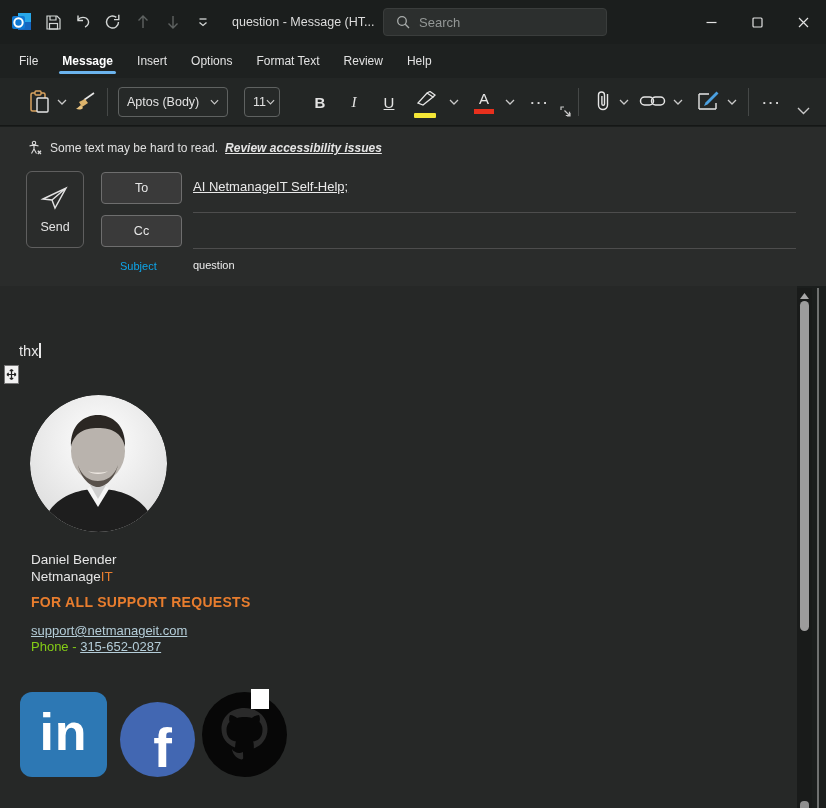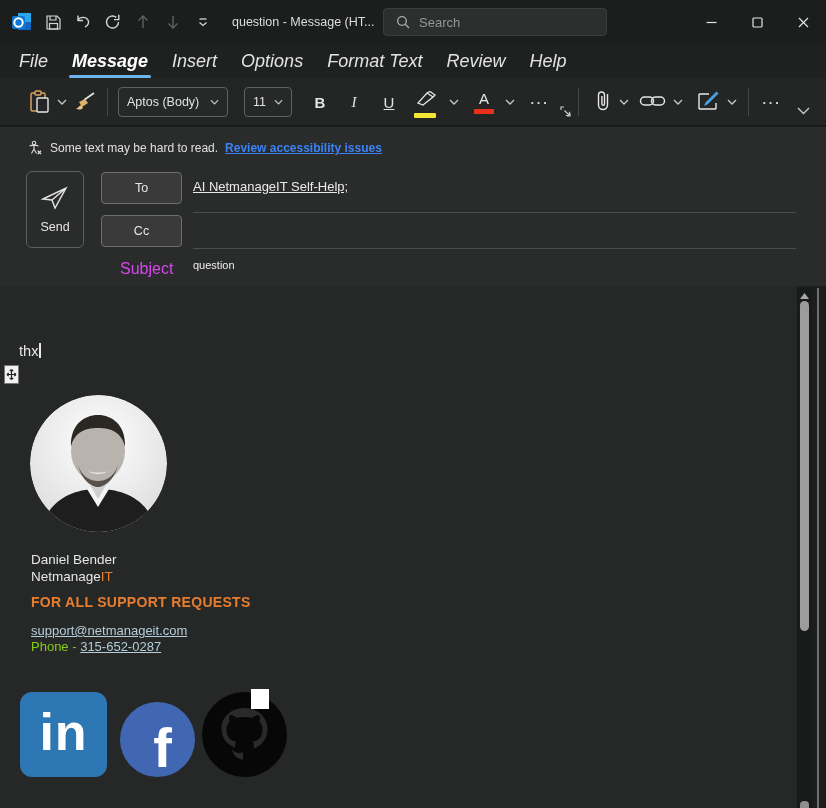--- a/index.html
+++ b/index.html
@@ -16,41 +16,41 @@
   .qat-btn.dim{ color:#5e6261; }
   .app-icon{ width:24px; height:24px; margin:0 4px 0 2px; position:relative; }
   .title-text{ font-size:12.5px; color:#dddddd; margin-left:14px; white-space:nowrap; }
   .searchbox{ position:absolute; left:383px; top:8px; width:224px; height:28px; background:#2c2f2e; border:1px solid #3a3d3c; border-radius:4px; display:flex; align-items:center; padding-left:12px; gap:9px; }
   .searchbox input{ background:transparent; border:none; outline:none; color:#dcdcdc; font-size:13px; width:160px; font-family:"Liberation Sans",sans-serif; }
   .searchbox input::placeholder{ color:#939796; }
   .win-controls{ position:absolute; right:0; top:0; height:44px; display:flex; }
   .win-btn{ width:46px; height:44px; display:flex; align-items:center; justify-content:center; color:#e3e3e3; }
   
   .menubar{ position:absolute; left:0; top:44px; width:826px; height:34px; background:#1e2120; display:flex; align-items:center; gap:22px; padding-left:18px; }
-  .menu-item{ font-size:18px; color:#e2e2e2; position:relative; padding:8px 1px; cursor:default;font-style:italic; }
+  .menu-item{ font-size:12px; color:#e2e2e2; position:relative; padding:8px 1px; cursor:default; }
   .menu-item.active{ font-weight:bold; color:#ffffff; }
   .menu-item.active::after{ content:""; position:absolute; left:-2px; right:-2px; bottom:2px; height:3px; border-radius:2px; background:#6cb4ee; }
   
   .ribbon{ position:absolute; left:0; top:78px; width:826px; height:48px; background:#232625; border-bottom:1px solid #151716; }
   .rb{ position:absolute; display:flex; align-items:center; justify-content:center; color:#d8d8d8; }
   .divider{ position:absolute; top:10px; width:1px; height:28px; background:#454847; }
   .combo{ position:absolute; top:9px; height:30px; border:1px solid #5f6261; border-radius:4px; display:flex; align-items:center; justify-content:space-between; padding:0 8px; font-size:12.5px; color:#e2e2e2; background:#262928; }
   .chev{ color:#c9c9c9; display:flex; align-items:center; }
   .fmt-letter{ font-size:15px; color:#e3e3e3; }
   .bar{ position:absolute; left:2px; right:2px; bottom:-5px; height:4px; border-radius:1px; }
   .dots{ font-size:13px; font-weight:bold; color:#d8d8d8; letter-spacing:2px; }
   
   .panel{ position:absolute; left:0; top:127px; width:826px; height:159px; background:#2a2c2b; }
   .a11y{ position:absolute; left:27px; top:13px; display:flex; align-items:center; gap:7px; font-size:12px; color:#e0e0e0; }
-  .a11y-link{ font-weight:bold; text-decoration:underline; color:#3b82f6; cursor:pointer; }
+  .a11y-link{ font-weight:bold; text-decoration:underline; color:#e5e5e5; cursor:pointer;font-style:italic; }
   .send-btn{ position:absolute; left:26px; top:44px; width:58px; height:77px; border:1px solid #5f5f5f; border-radius:6px; display:flex; flex-direction:column; align-items:center; justify-content:center; gap:9px; color:#e3e3e3; font-size:12.5px; background:transparent; }
   .field-btn{ position:absolute; left:101px; width:81px; height:32px; background:#3a3a3a; border:1px solid #6e6e6e; border-radius:4px; color:#e6e6e6; font-size:12.5px; display:flex; align-items:center; justify-content:center; }
   .to-value{ position:absolute; left:193px; top:52px; font-size:13px; color:#eaeaea; text-decoration:underline; }
   .hline{ position:absolute; left:193px; right:30px; height:1px; background:#4d4d4d; }
-  .subject-label{ position:absolute; left:120px; top:133px; font-size:16px; color:#d946ef; }
+  .subject-label{ position:absolute; left:120px; top:133px; font-size:11px; color:#0ea5e9; }
   .subject-value{ position:absolute; left:193px; top:132px; font-size:11px; color:#ececec; }
   
   .mailbody{ position:absolute; left:0; top:286px; width:797px; height:522px; background:#262827; }
   .para{ position:absolute; left:19px; top:17px; font-size:14.6px; color:#e6e6e6; }
   .flagged{ text-decoration:underline; text-decoration-style:double; text-decoration-color:#4a7fd4; }
   .signoff{ position:absolute; left:19px; top:57px; font-size:14.6px; color:#e6e6e6; }
   .caret{ display:inline-block; width:1.5px; height:15px; background:#e8e8e8; vertical-align:-2px; margin-left:1px; }
   .anchor-badge{ position:absolute; left:4px; top:79px; width:15px; height:19px; background:#f2f2f2; border:1px solid #777; display:flex; align-items:center; justify-content:center; }
   .avatar{ position:absolute; left:30px; top:109px; width:137px; height:137px; border-radius:50%; overflow:hidden; }
   .sig-name{ position:absolute; left:31px; top:266px; font-size:13.5px; color:#e6e6e6; }
@@ -184,21 +184,21 @@
     <span class="divider" style="left:107px;"></span>
 
     <span class="combo" style="left:118px; width:110px;">
       <span>Aptos (Body)</span>
       <span class="chev">
         <svg width="9" height="6" viewBox="0 0 10 6" fill="none" stroke="currentColor" stroke-width="1.3">
             <path d="M1 1 L5 5 L9 1"></path>
           </svg>
       </span>
     </span>
-    <span class="combo" style="left:244px; width:48px;">
+    <span class="combo" style="left:244px; width:36px;">
       <span>11</span>
       <span class="chev">
         <svg width="9" height="6" viewBox="0 0 10 6" fill="none" stroke="currentColor" stroke-width="1.3">
             <path d="M1 1 L5 5 L9 1"></path>
           </svg>
       </span>
     </span>
 
     <span class="rb" style="left:308px; top:11px; width:24px; height:26px;">
       <span class="fmt-letter" style="font-weight:bold;">B</span>

